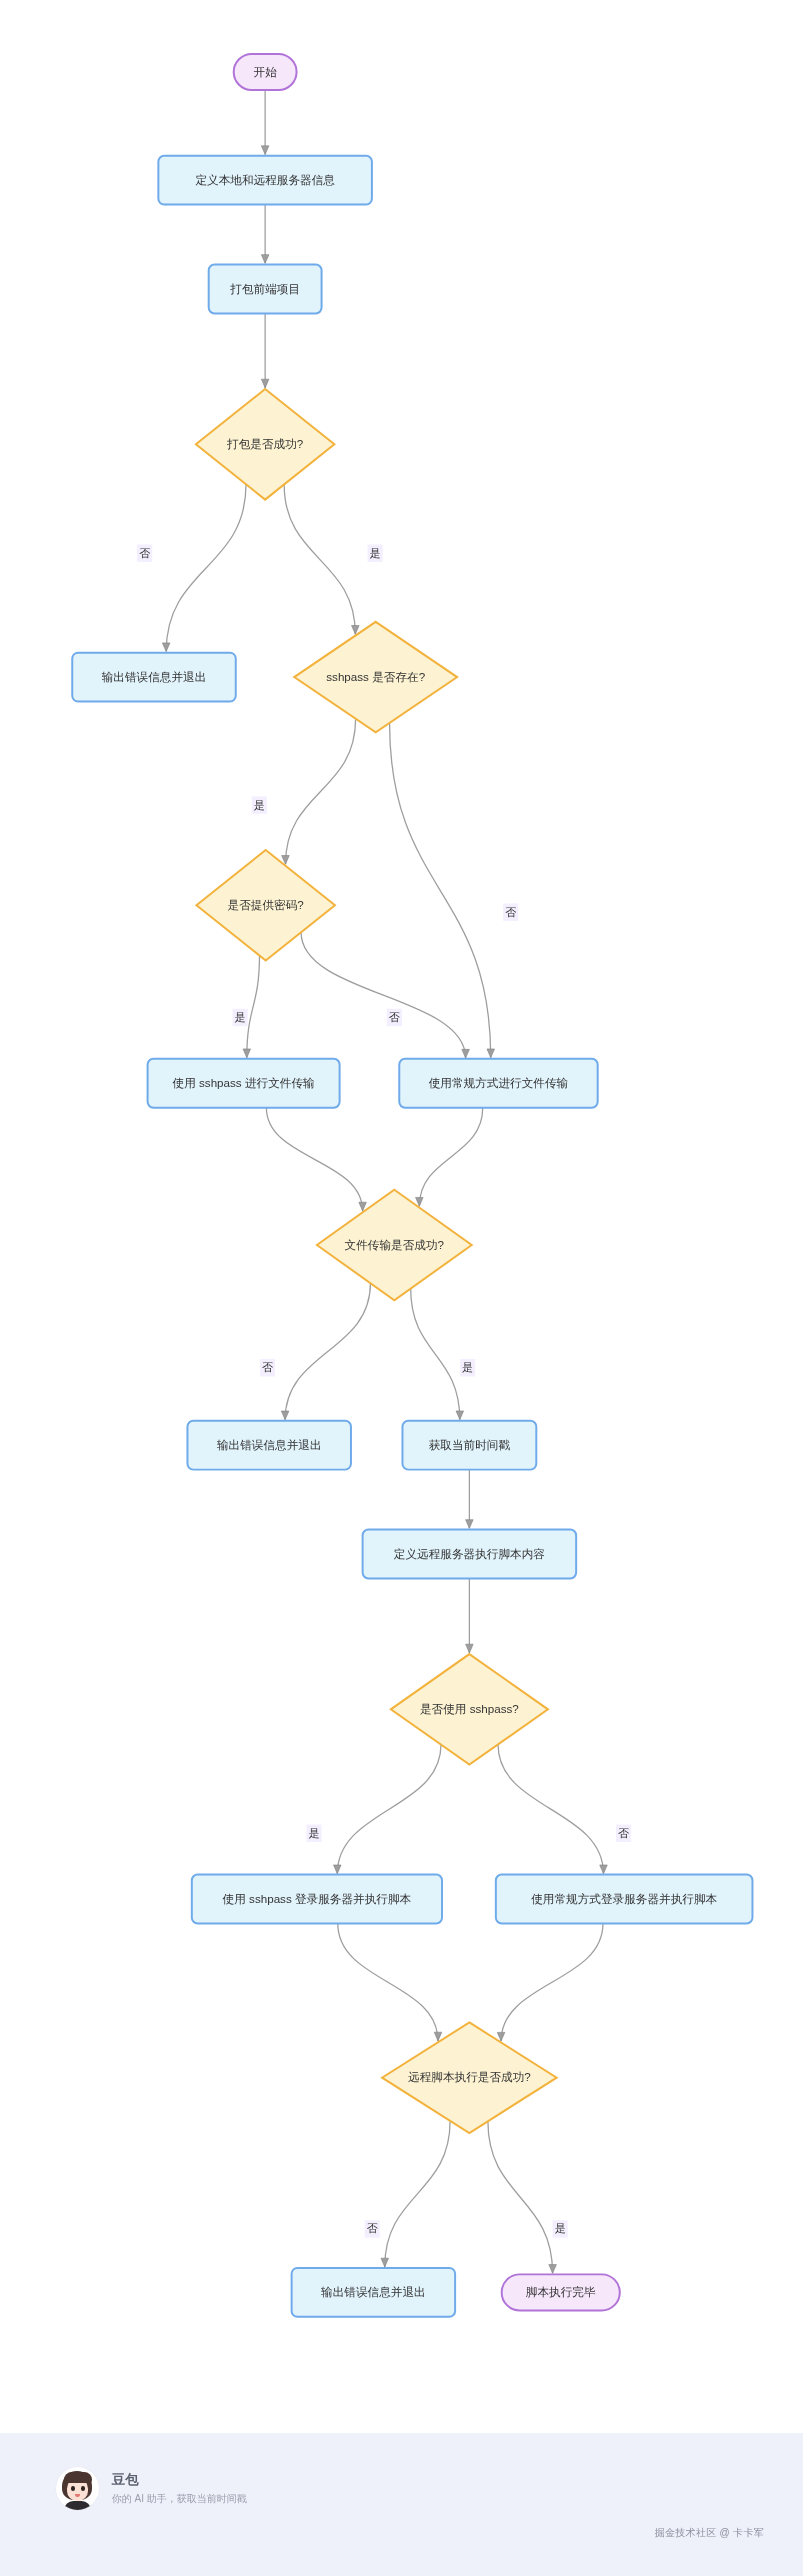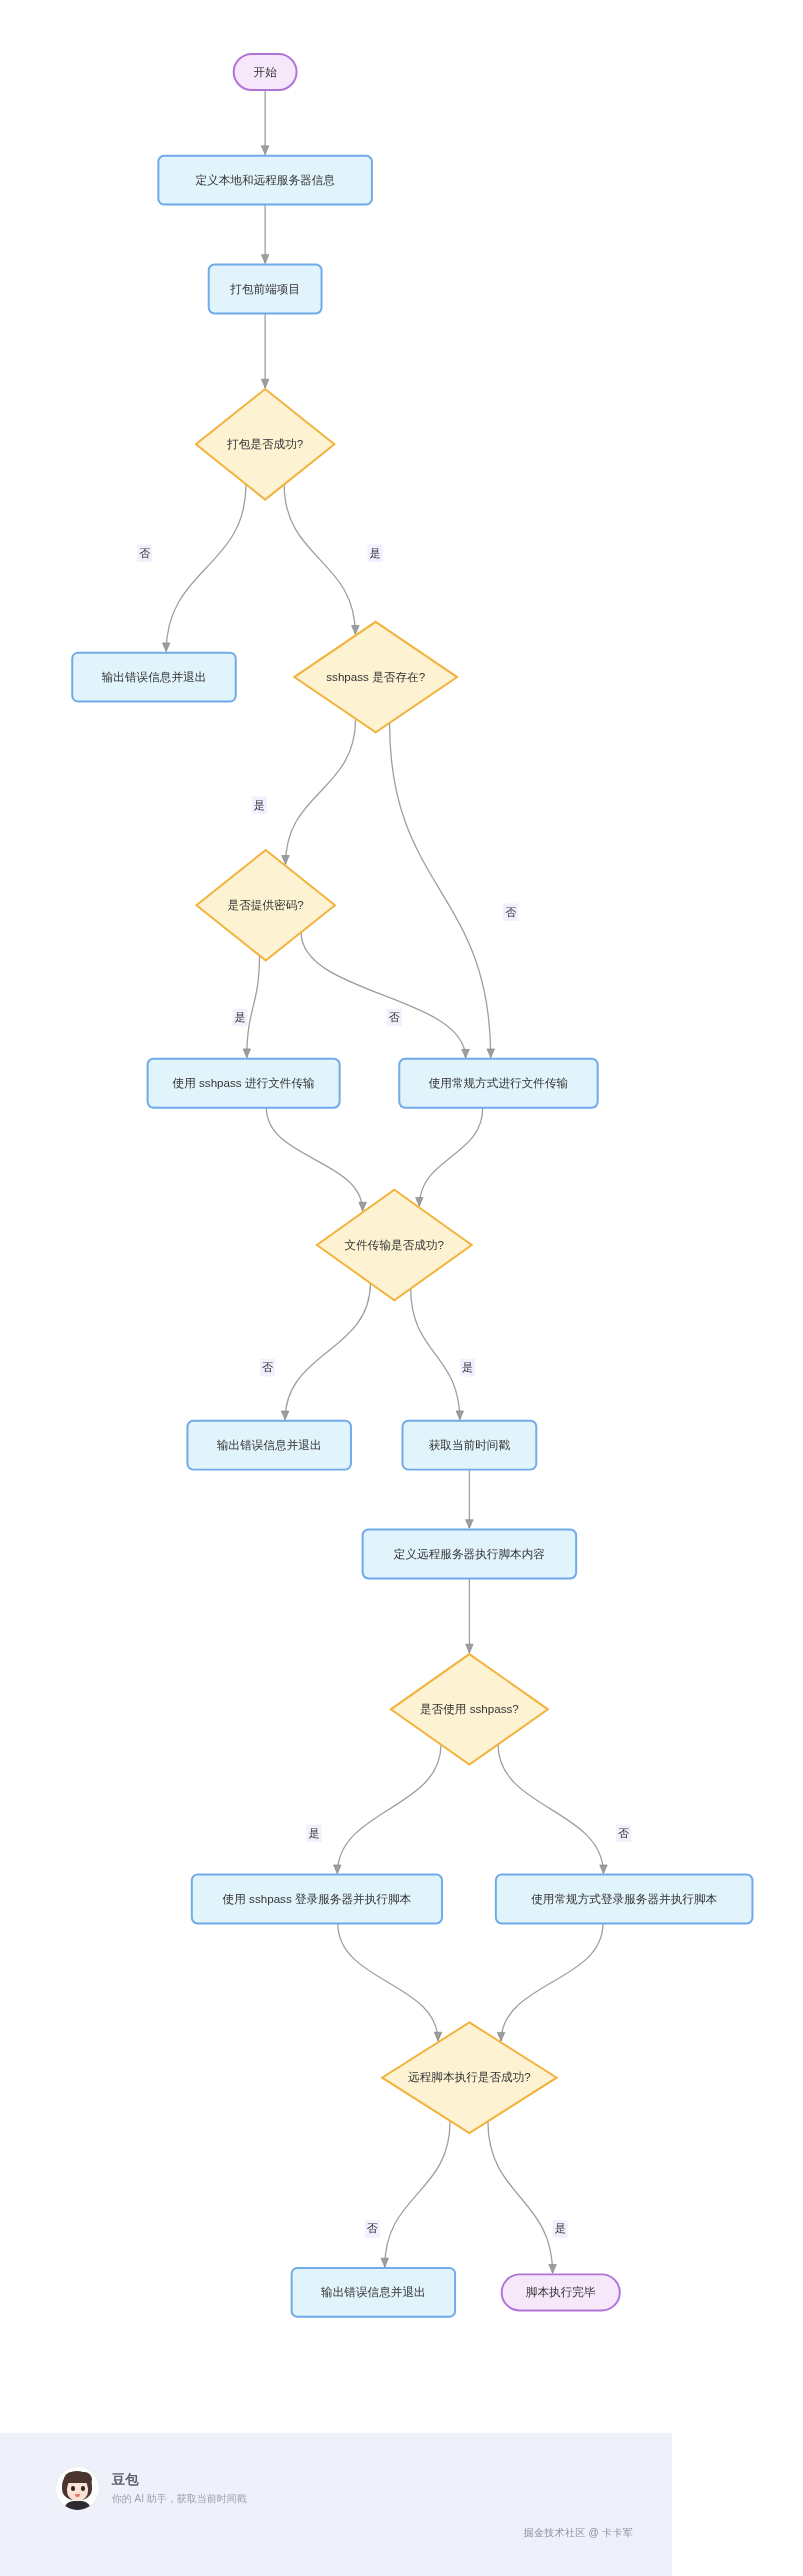--- a/index.html
+++ b/index.html
@@ -27,21 +27,21 @@
   .edge-label-bg{fill:#f4efff;}
   .edge-label-text{
     font-family:"Liberation Sans","DejaVu Sans",sans-serif;
     font-size:19px;fill:#333333;
     text-anchor:middle;dominant-baseline:middle;
   }
 
   
   #footer{
     position:absolute;left:0;top:2433px;
-    width:672px;height:143px;
+    width:803px;height:143px;
     background:#eef0fa;
     box-sizing:border-box;
   }
   #footer-brand{
     position:absolute;left:56px;top:34px;
     display:flex;align-items:center;gap:12.8px;
   }
   .avatar{
     width:43px;height:43px;border-radius:50%;
     background:#ffffff;position:relative;overflow:hidden;

